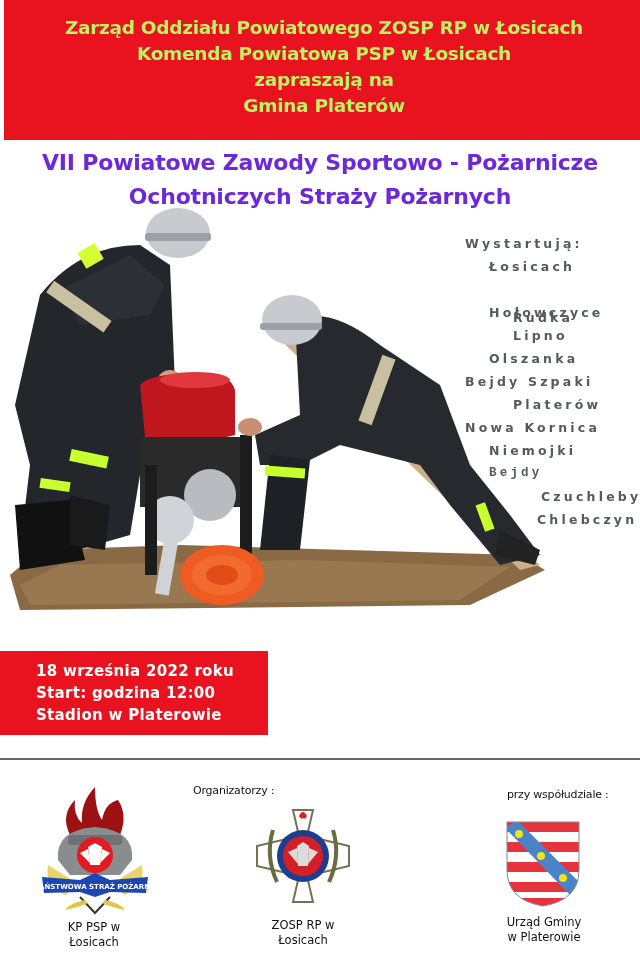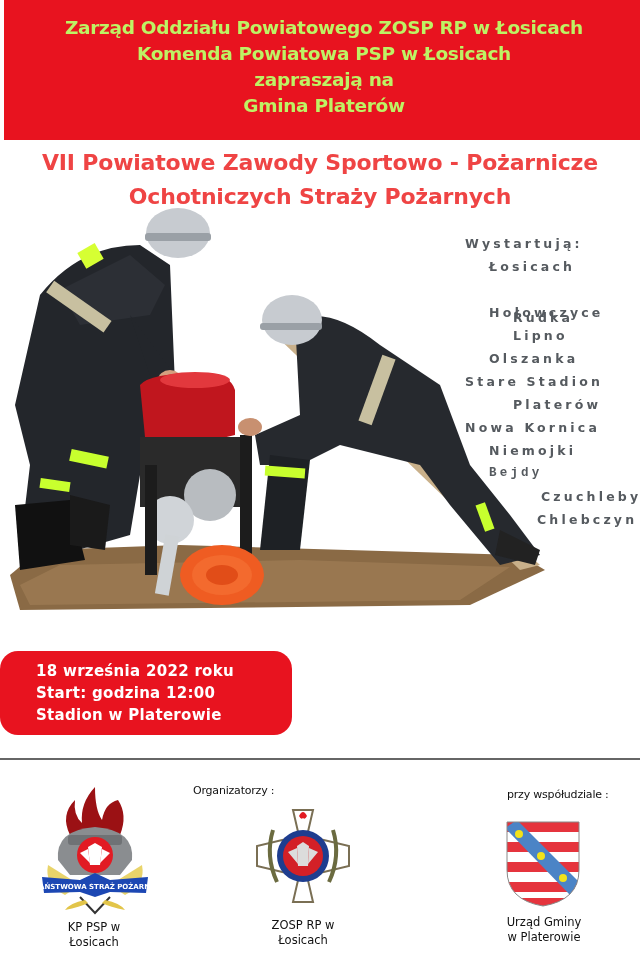--- a/index.html
+++ b/index.html
@@ -11,36 +11,36 @@
     background: #e8131f; color: #bef264; text-align: center;
     padding-top: 15px;
   }
   .top-banner div {
     font-family: "DejaVu Sans", sans-serif; font-weight: bold;
     font-size: 18.5px; line-height: 26px; letter-spacing: -0.3px;
   }
 
   .title {
     position: absolute; left: 0; top: 146px; width: 640px; text-align: center;
-    color: #ef4444; font-weight: bold; font-size: 22px; line-height: 34px;
+    color: #6d28d9; font-weight: bold; font-size: 22px; line-height: 34px;
     letter-spacing: -0.2px;
   }
 
   .photo { position: absolute; left: 0; top: 205px; width: 560px; height: 410px; }
 
   .teams {
     position: absolute; left: 465px; top: 236px; color: #555a5f;
     font-weight: bold; font-size: 12.5px; letter-spacing: 3.2px;
   }
   .teams .row { position: absolute; white-space: nowrap; }
 
   .event-box {
-    position: absolute; left: 0; top: 651px; width: 292px; height: 84px;
+    position: absolute; left: 0; top: 651px; width: 268px; height: 84px;
     background: #e8131f; color: #fff; padding: 9px 0 0 36px;
-    font-weight: bold; font-size: 15px; line-height: 22px; letter-spacing: 0.3px; border-radius: 18px;
+    font-weight: bold; font-size: 15px; line-height: 22px; letter-spacing: 0.3px;
   }
 
   .divider { position: absolute; left: 0; top: 758px; width: 640px; height: 2px; background: #666; }
 
   .org-label { position: absolute; font-size: 11px; color: #111; letter-spacing: -0.2px; margin-left: 24px; }
   .logo-caption { position: absolute; font-size: 11.5px; color: #111; text-align: center; line-height: 15px; }
   .logo { position: absolute; }
 </style>
 </head>
 <body>
@@ -113,21 +113,21 @@
   <path d="M500,325 L540,345 L535,360 L495,350 Z" fill="#222"></path>
 </svg>
 
 <div class="teams">
   <div class="row" style="left:0px;top:0px;">Wystartują:</div>
   <div class="row" style="left:24px;top:23px;">Łosicach</div>
   <div class="row" style="left:48px;top:46px;margin-top:28px;">Rudka</div>
   <div class="row" style="left:24px;top:69px;">Hołowczyce</div>
   <div class="row" style="left:48px;top:92px;">Lipno</div>
   <div class="row" style="left:24px;top:115px;">Olszanka</div>
-  <div class="row" style="left:0px;top:138px;">Stare Stadion</div>
+  <div class="row" style="left:0px;top:138px;">Bejdy Szpaki</div>
   <div class="row" style="left:48px;top:161px;">Platerów</div>
   <div class="row" style="left:0px;top:184px;">Nowa Kornica</div>
   <div class="row" style="left:24px;top:207px;">Niemojki</div>
   <div class="row" style="left:24px;top:230px;font-family:Liberation Mono, monospace;">Bejdy</div>
   <div class="row" style="left:48px;top:253px;margin-left:28px;">Czuchleby</div>
   <div class="row" style="left:72px;top:276px;">Chlebczyn</div>
 </div>
 
 <div class="event-box">
   <div>18 września 2022 roku</div>

